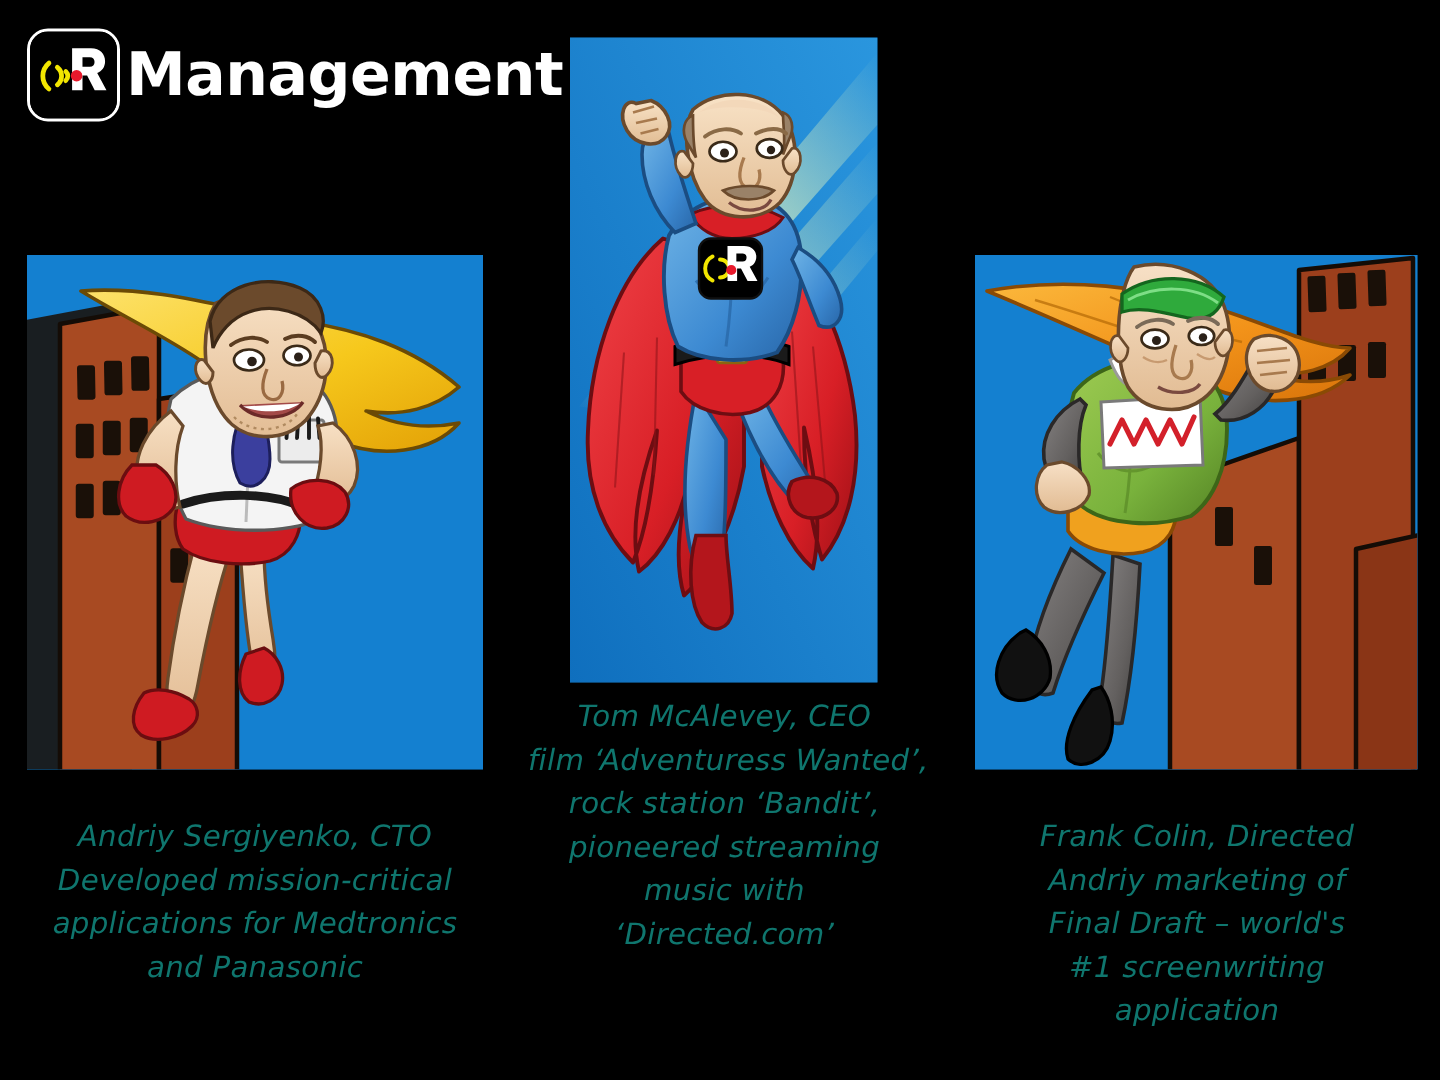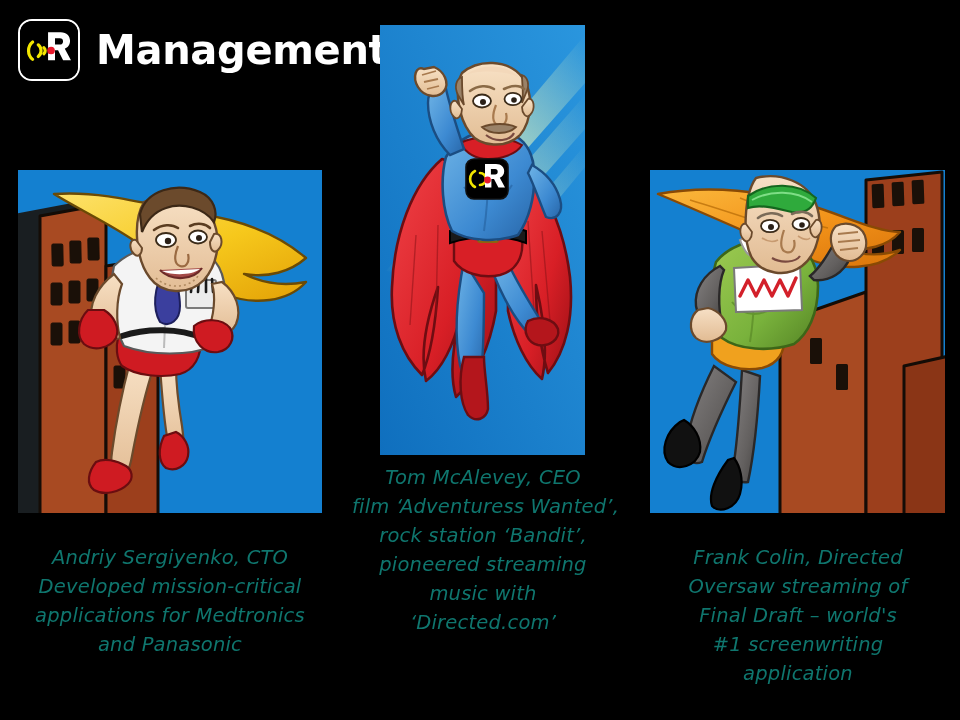--- a/index.html
+++ b/index.html
@@ -18,21 +18,21 @@
 
   
   #header {
     position: absolute;
     left: 18px;
     top: 14px;
     width: 420px;
     height: 72px;
     display: flex;
     align-items: center;
-    gap: 16px;
+    gap: 4px;
   }
   .logo-badge {
     position: relative;
     width: 62px;
     height: 62px;
     flex: 0 0 62px;
     background: #000000;
     border: 2px solid #ffffff;
     border-radius: 14px;
     box-sizing: border-box;
@@ -497,19 +497,19 @@
     <span class="line">Tom McAlevey, CEO</span>
     <span class="line">film ‘Adventuress Wanted’,</span>
     <span class="line">rock station ‘Bandit’,</span>
     <span class="line">pioneered streaming</span>
     <span class="line">music with</span>
     <span class="line">‘Directed.com’</span>
   </div>
 
   <div class="caption" id="caption-right">
     <span class="line">Frank Colin, Directed</span>
-    <span class="line">Oversaw streaming of</span>
+    <span class="line">Andriy marketing of</span>
     <span class="line">Final Draft – world's</span>
     <span class="line">#1 screenwriting</span>
     <span class="line">application</span>
   </div>
 
 </div>
 
 </body></html>

